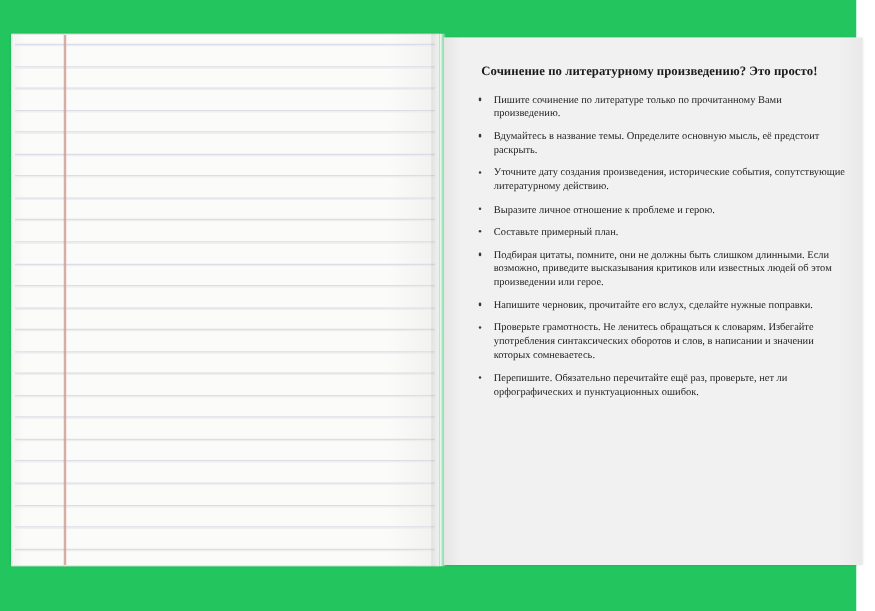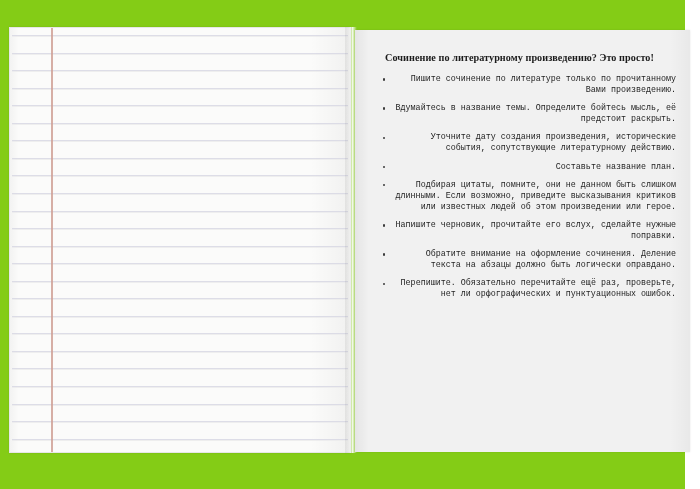--- a/index.html
+++ b/index.html
@@ -13,21 +13,21 @@
     height: 489px;
     overflow: hidden;
     font-family: "Liberation Serif", "DejaVu Serif", serif;
     position: relative;
   }
 
   #spread {
     position: absolute;
     left: 0; top: 0;
     width: 685px; height: 489px;
-    background: #84cc16;
+    background: #22c55e;
   }
 
   
   #left-page {
     position: absolute;
     left: 9px;
     top: 27px;
     width: 342px;
     height: 426px;
     background: #fbfbfa;
@@ -140,22 +140,22 @@
     padding: 0;
     list-style: none;
   }
   .tip-item {
     position: relative;
     padding-left: 14px;
     margin-bottom: 7.2px;
     font-size: 8.35px;
     line-height: 11.0px;
     color: #232323;
-    text-align: right;
-    font-family: Liberation Mono, monospace;
+    text-align: left;
+    font-family: Liberation Serif, serif;
   }
   .tip-bullet {
     position: absolute;
     left: 2px;
     top: 4.2px;
     width: 2.4px;
     height: 2.4px;
     background: #3b3b3b;
     border-radius: 50%;
   }
@@ -206,41 +206,45 @@
   <div id="right-page">
     <div id="right-page-inner">
       <div id="article-title">Сочинение по литературному произведению? Это просто!</div>
       <ul id="tips-list">
           <li class="tip-item">
             <span class="tip-bullet"></span>
             <span class="tip-text">Пишите сочинение по литературе только по прочитанному Вами произведению.</span>
           </li>
           <li class="tip-item">
             <span class="tip-bullet"></span>
-            <span class="tip-text">Вдумайтесь в название темы. Определите бойтесь мысль, её предстоит раскрыть.</span>
+            <span class="tip-text">Вдумайтесь в название темы. Определите основную мысль, её предстоит раскрыть.</span>
           </li>
           <li class="tip-item">
             <span class="tip-bullet"></span>
             <span class="tip-text">Уточните дату создания произведения, исторические события, сопутствующие литературному действию.</span>
           </li>
           <li class="tip-item">
             <span class="tip-bullet"></span>
-            <span class="tip-text">Составьте название план.</span>
-          </li>
-          <li class="tip-item">
-            <span class="tip-bullet"></span>
-            <span class="tip-text">Подбирая цитаты, помните, они не данном быть слишком длинными. Если возможно, приведите высказывания критиков или известных людей об этом произведении или герое.</span>
+            <span class="tip-text">Выразите личное отношение к проблеме и герою.</span>
+          </li>
+          <li class="tip-item">
+            <span class="tip-bullet"></span>
+            <span class="tip-text">Составьте примерный план.</span>
+          </li>
+          <li class="tip-item">
+            <span class="tip-bullet"></span>
+            <span class="tip-text">Подбирая цитаты, помните, они не должны быть слишком длинными. Если возможно, приведите высказывания критиков или известных людей об этом произведении или герое.</span>
           </li>
           <li class="tip-item">
             <span class="tip-bullet"></span>
             <span class="tip-text">Напишите черновик, прочитайте его вслух, сделайте нужные поправки.</span>
           </li>
           <li class="tip-item">
             <span class="tip-bullet"></span>
-            <span class="tip-text">Обратите внимание на оформление сочинения. Деление текста на абзацы должно быть логически оправдано.</span>
+            <span class="tip-text">Проверьте грамотность. Не ленитесь обращаться к словарям. Избегайте употребления синтаксических оборотов и слов, в написании и значении которых сомневаетесь.</span>
           </li>
           <li class="tip-item">
             <span class="tip-bullet"></span>
             <span class="tip-text">Перепишите. Обязательно перечитайте ещё раз, проверьте, нет ли орфографических и пунктуационных ошибок.</span>
           </li>
         </ul>
     </div>
   </div>
 
 </div>

